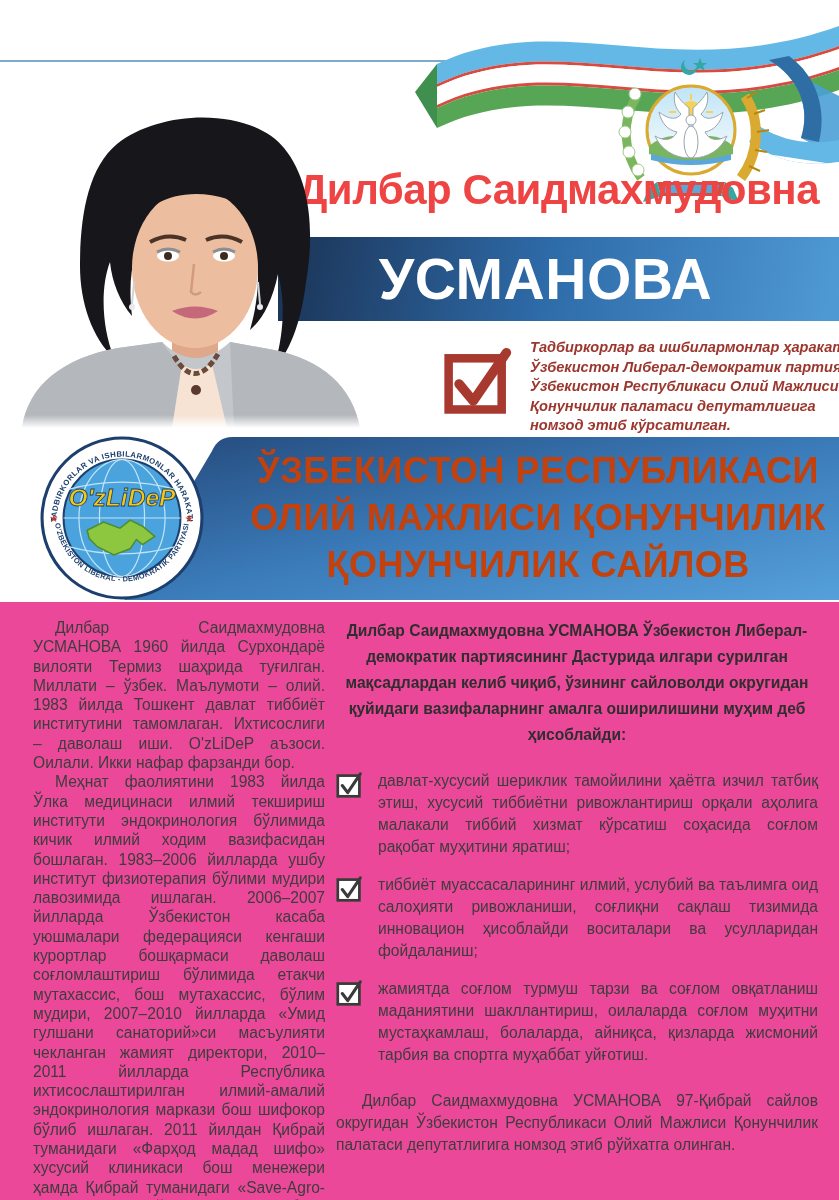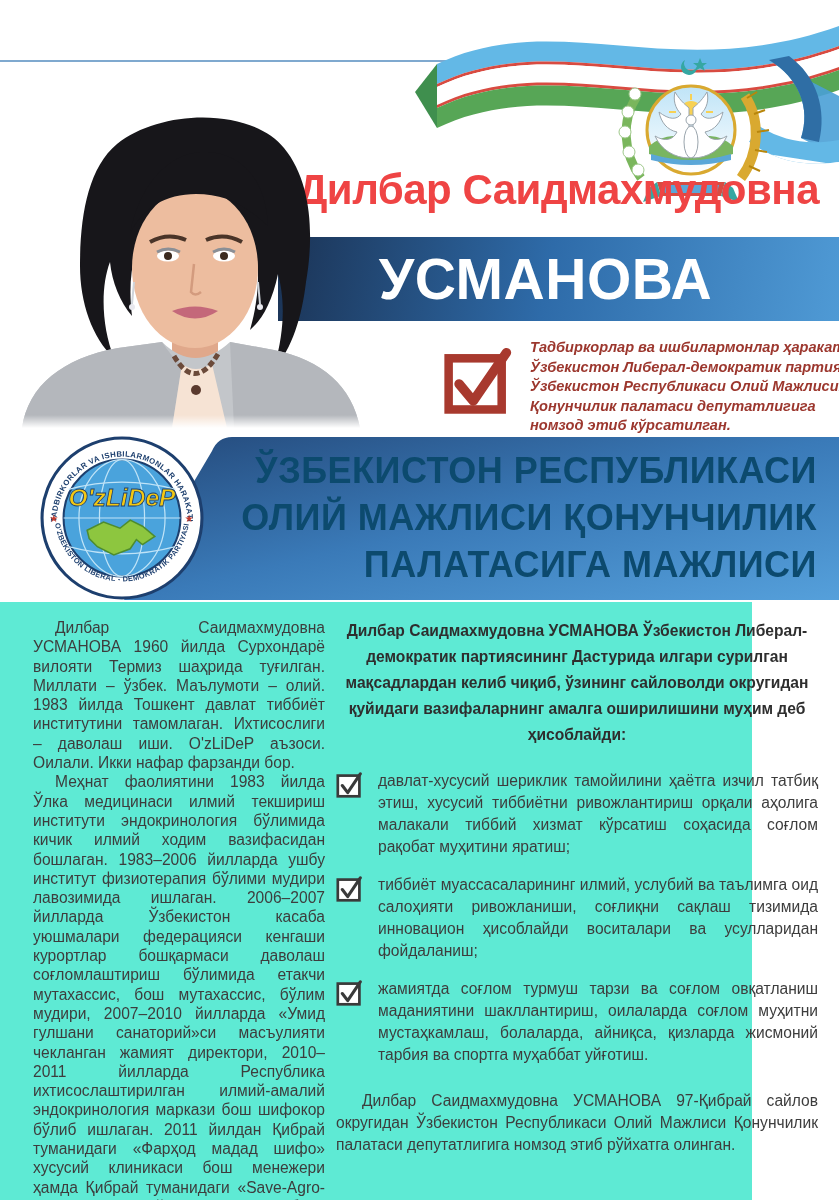--- a/index.html
+++ b/index.html
@@ -32,26 +32,26 @@
     color:#ffffff;font-weight:bold;font-size:57px;line-height:84px;
     text-align:center;padding-right:26px;box-sizing:border-box;letter-spacing:.5px;
   }
   .nominee{position:absolute;left:442px;top:338px;width:390px;z-index:4;display:flex;gap:16px;}
   .nominee-check{flex:0 0 72px;margin-top:8px;}
   .nominee-text{color:#9c372e;font-weight:bold;font-style:italic;font-size:14.6px;line-height:19.5px;}
   .nominee-text div{white-space:nowrap;}
   
   .title-banner{position:absolute;left:0;top:437px;width:839px;height:163px;z-index:1;}
   .title-text{
-    position:absolute;right:22px;top:447px;z-index:2;text-align:right;
-    color:#0c4a6e;font-weight:bold;font-size:36px;line-height:47px;letter-spacing:.5px;
+    position:absolute;right:13px;top:447px;z-index:2;text-align:center;
+    color:#c2410c;font-weight:bold;font-size:36px;line-height:47px;letter-spacing:.5px;
   }
   .party-logo{position:absolute;left:40px;top:436px;width:164px;height:164px;z-index:3;}
   
-  .lower{position:absolute;left:0;top:602px;width:752px;height:598px;background:#5eead4;}
+  .lower{position:absolute;left:0;top:602px;width:839px;height:598px;background:#ec4899;}
   .col-left{
     position:absolute;left:33px;top:16px;width:292px;
     color:#3d3d3d;font-size:15.6px;line-height:19.3px;text-align:justify;
   }
   .col-left p{margin:0;text-indent:22px;}
   .col-right{position:absolute;left:336px;top:16px;width:482px;color:#3d3d3d;}
   .intro{
     font-weight:bold;text-align:center;color:#2e2e2e;
     font-size:15.6px;line-height:26px;margin:0 0 22px 0;
   }
@@ -203,21 +203,21 @@
         <stop offset="0" stop-color="#24497a"></stop>
         <stop offset="0.5" stop-color="#3a7ab8"></stop>
         <stop offset="1" stop-color="#55a0db"></stop>
       </linearGradient>
     </defs>
     <path d="M232,0 L839,0 L839,163 L124,163 L212,14 Q218,0 232,0 Z" fill="url(#bannerGrad)"></path>
   </svg>
   <div class="title-text">
     <div>ЎЗБЕКИСТОН РЕСПУБЛИКАСИ</div>
     <div>ОЛИЙ МАЖЛИСИ ҚОНУНЧИЛИК</div>
-    <div>ПАЛАТАСИГА МАЖЛИСИ</div>
+    <div>ҚОНУНЧИЛИК САЙЛОВ</div>
   </div>
 
   <svg class="party-logo" viewBox="0 0 160 160">
     <defs>
       <path id="arcTop" d="M 16,84 A 64,64 0 1 1 144,84"></path>
       <path id="arcBot" d="M 14,76 A 66,66 0 0 0 146,76"></path>
     </defs>
     <circle cx="80" cy="80" r="78" fill="#ffffff" stroke="#1d3f6e" stroke-width="3"></circle>
     <circle cx="80" cy="80" r="57" fill="#4aa3dc" stroke="#1d3f6e" stroke-width="2"></circle>
     <g stroke="#bfe3f7" stroke-width="1.2" fill="none">

